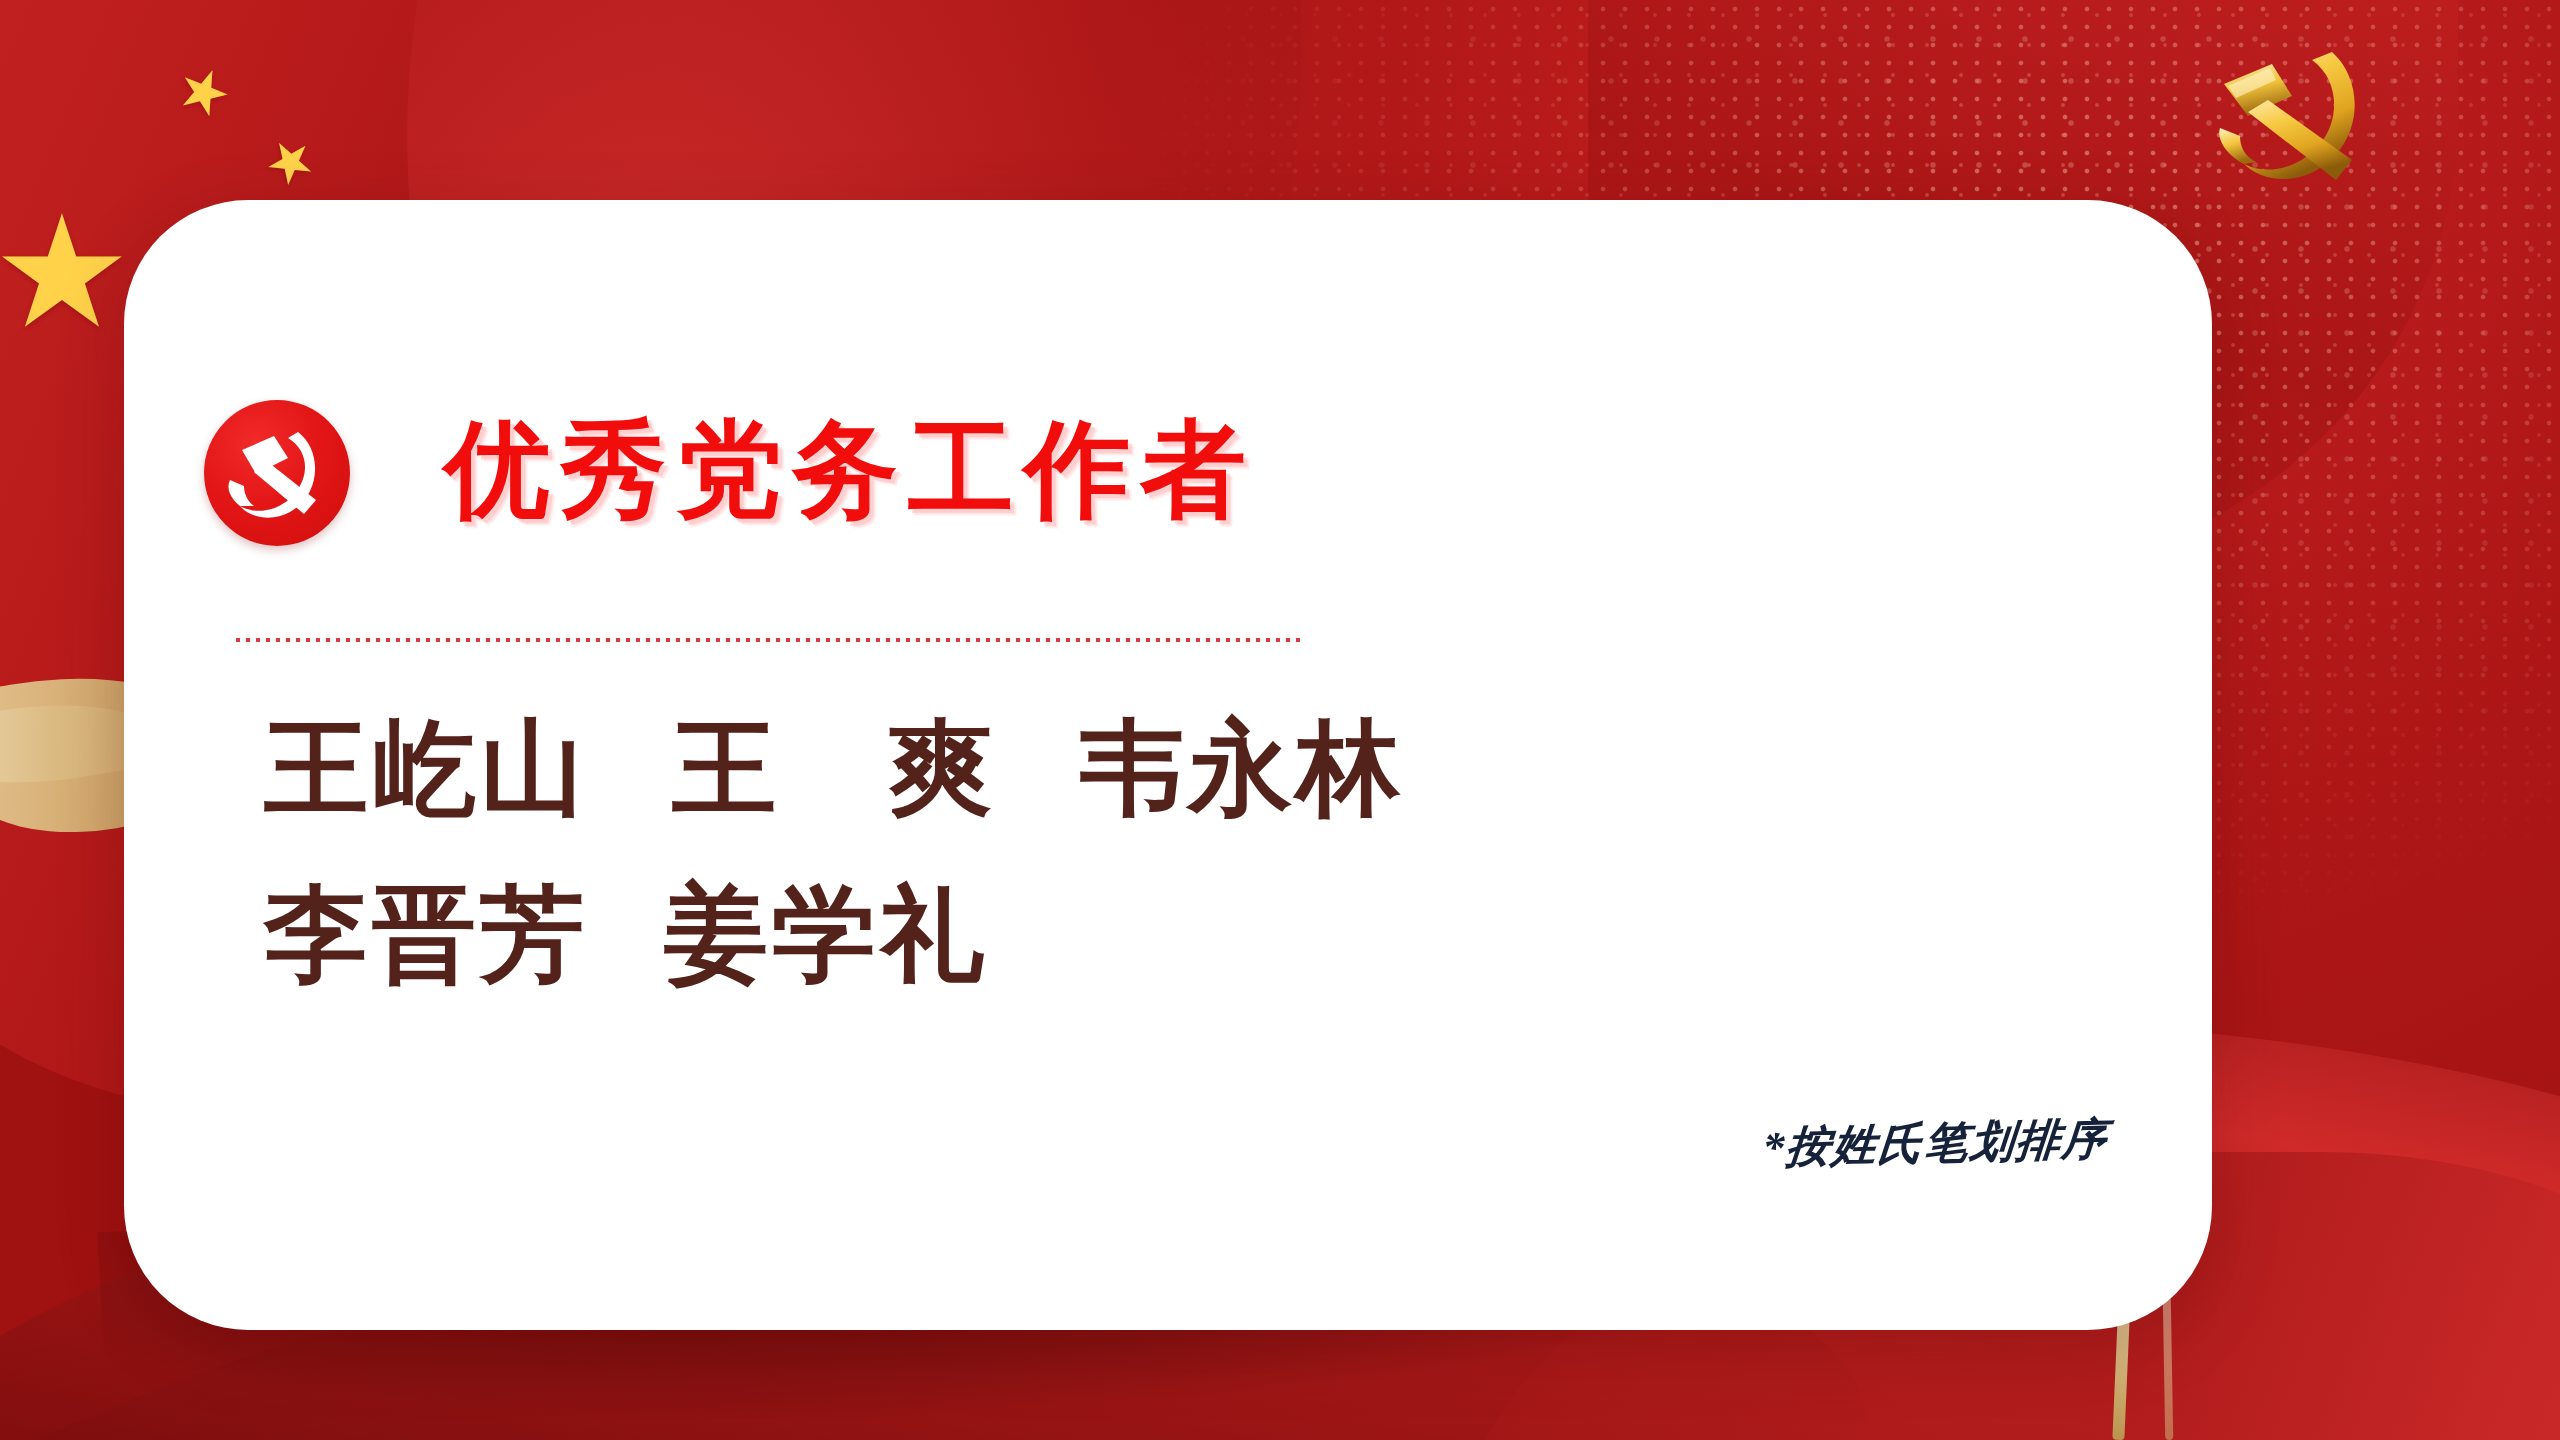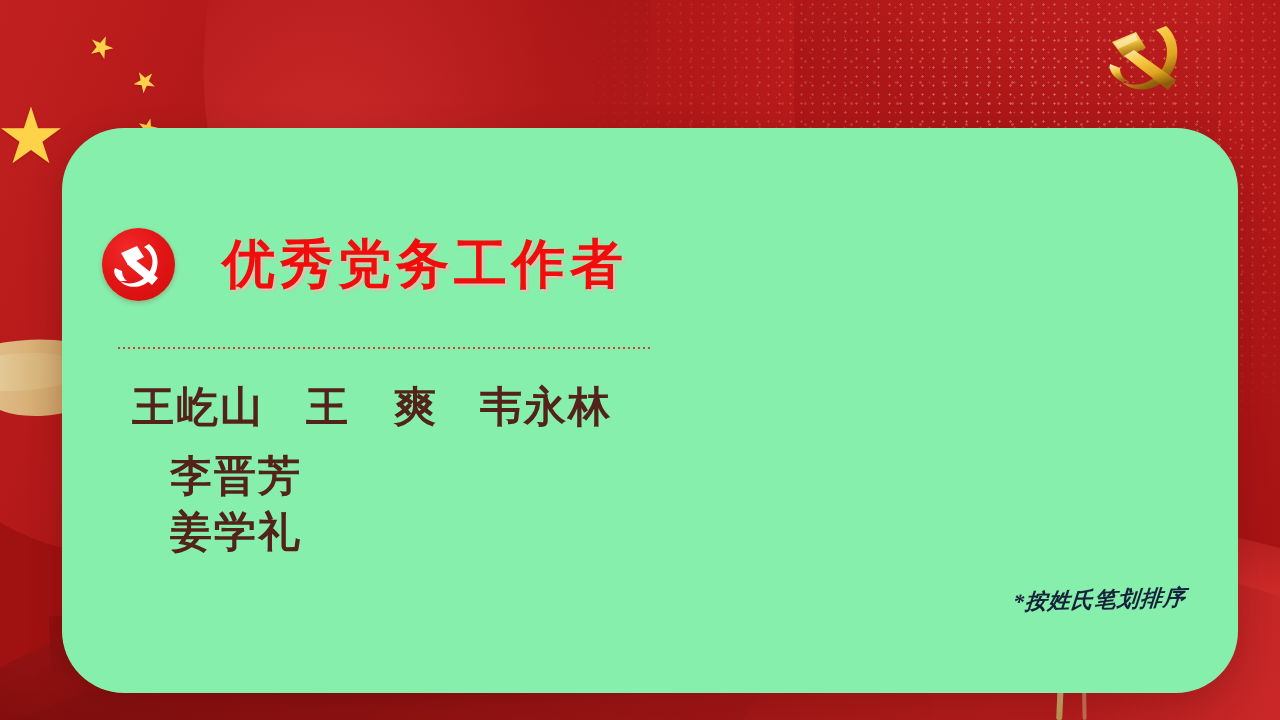--- a/index.html
+++ b/index.html
@@ -151,25 +151,24 @@
   .gold-emblem {
     position: absolute;
     right: 82px; top: 18px;
     width: 108px; height: 86px;
   }
 
   
   .card {
     position: absolute;
     left: 62px; top: 100px;
-    width: 1176px; height: 565px;
-    background: #86efac;
+    width: 1044px; height: 565px;
+    background: #ffffff;
     border-radius: 62px 62px 62px 62px;
     box-shadow: 0 10px 34px rgba(70,4,4,.22);
-    margin-top: 28px;
   }
 
   
   .header-row {
     position: absolute;
     left: 40px; top: 100px;
     display: flex;
     align-items: center;
   }
   .cpc-badge {
@@ -209,24 +208,24 @@
     position: absolute;
     left: 70px; top: 252px;
     width: 1020px;
   }
   .name-row {
     display: flex;
     align-items: baseline;
     white-space: nowrap;
     margin-bottom: 14px;
   }
-  .name-row:last-child { margin-bottom: 0; flex-direction: column; }
+  .name-row:last-child { margin-bottom: 0; }
   .name {
     font-family: "Liberation Serif", "DejaVu Serif", serif;
-    font-size: 42px;
+    font-size: 52px;
     font-weight: 700;
     color: #53221a;
     letter-spacing: 2px;
     line-height: 1.32;
   }
   .name + .name { margin-left: 42px; }
   .row-2 .name + .name { margin-left: 38px; }
 
   
   .footnote {

